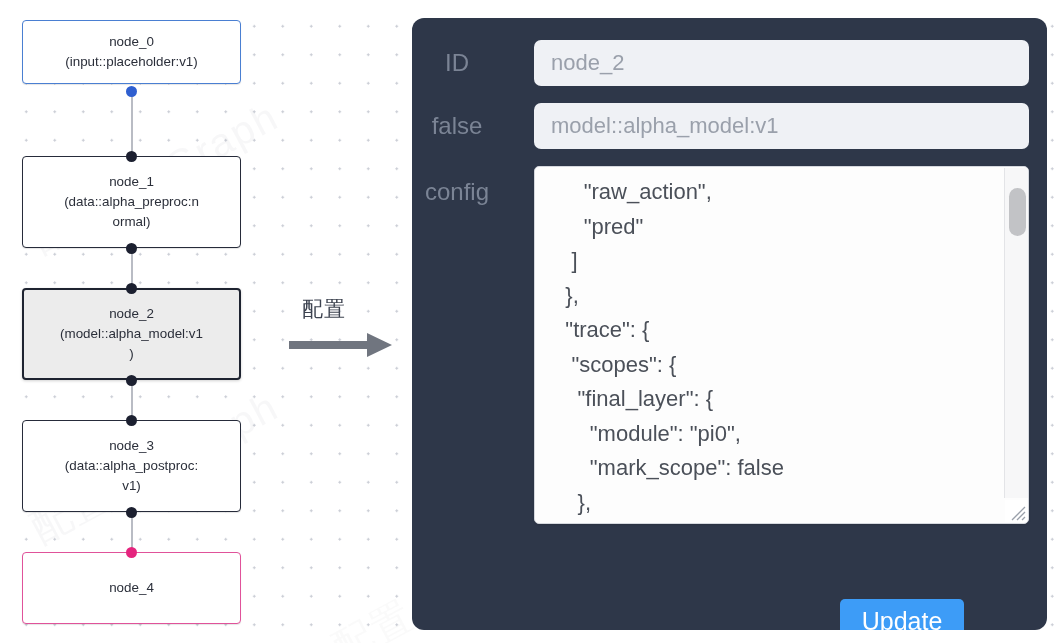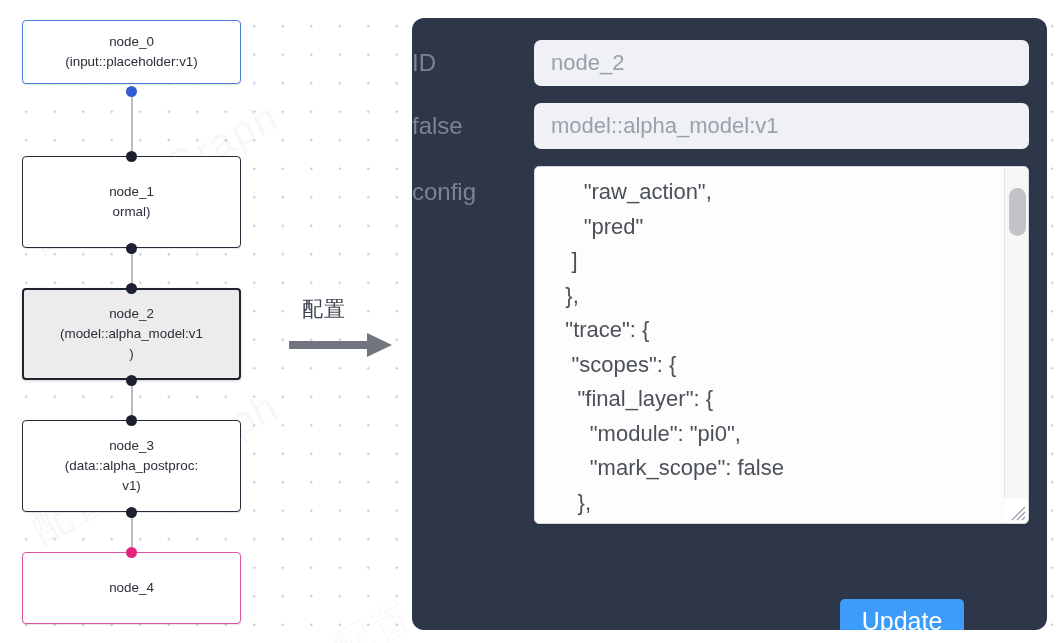--- a/index.html
+++ b/index.html
@@ -149,21 +149,21 @@
     overflow: hidden;
   }
   .field-row {
     display: flex;
     align-items: flex-start;
     margin-bottom: 17px;
   }
   .field-label {
     width: 122px;
     flex: 0 0 122px;
-    text-align: left;
+    text-align: center;
     padding-right: 32px;
     color: #7b8495;
     font-size: 24px;
     line-height: 46px;
   }
   .field-label.tall { line-height: 40px; padding-top: 6px; }
   .text-input {
     flex: 1 1 auto;
     height: 46px;
     background: #eff1f5;
@@ -263,20 +263,21 @@
     <div class="edge" id="e2"></div>
     <div class="edge" id="e3"></div>
 
     <div class="node accent-blue" id="n0">
       <span class="nline">node_0</span>
       <span class="nline">(input::placeholder:v1)</span>
     </div>
 
     <div class="node" id="n1">
       <span class="nline">node_1</span>
+      <span class="nline">(data::alpha_preproc:n</span>
       <span class="nline">ormal)</span>
     </div>
 
     <div class="node sel" id="n2">
       <span class="nline">node_2</span>
       <span class="nline">(model::alpha_model:v1</span>
       <span class="nline">)</span>
     </div>
 
     <div class="node" id="n3">

